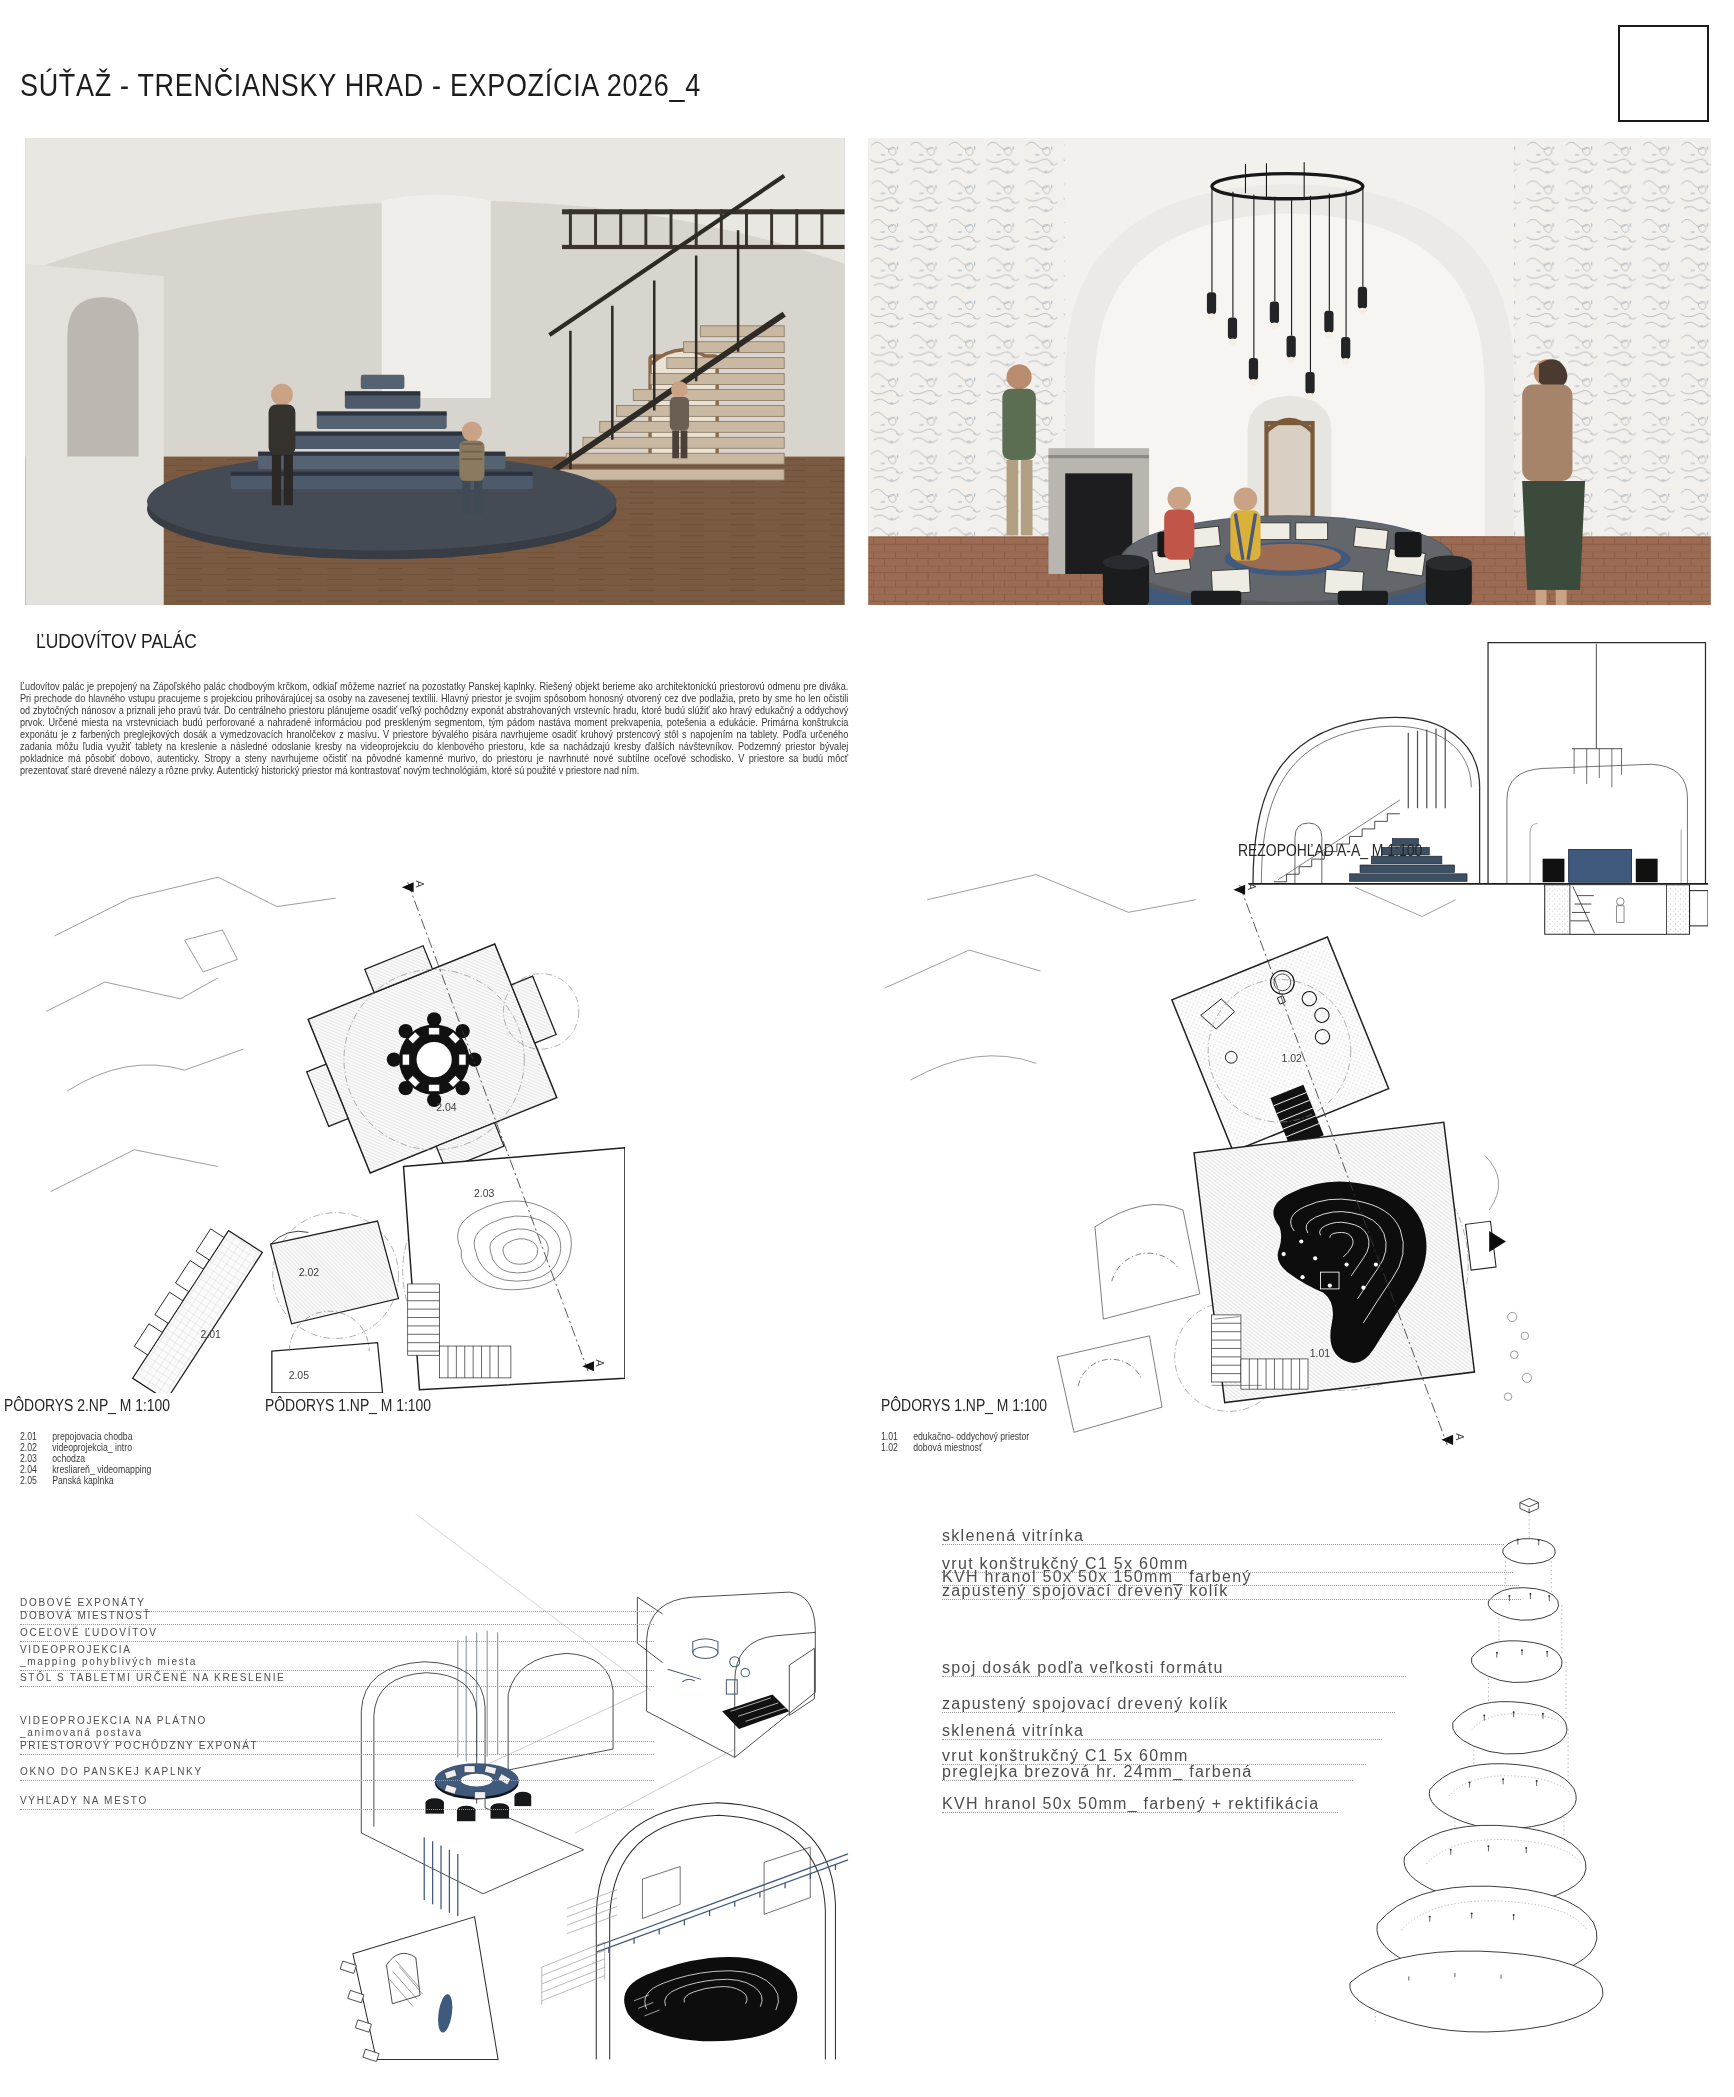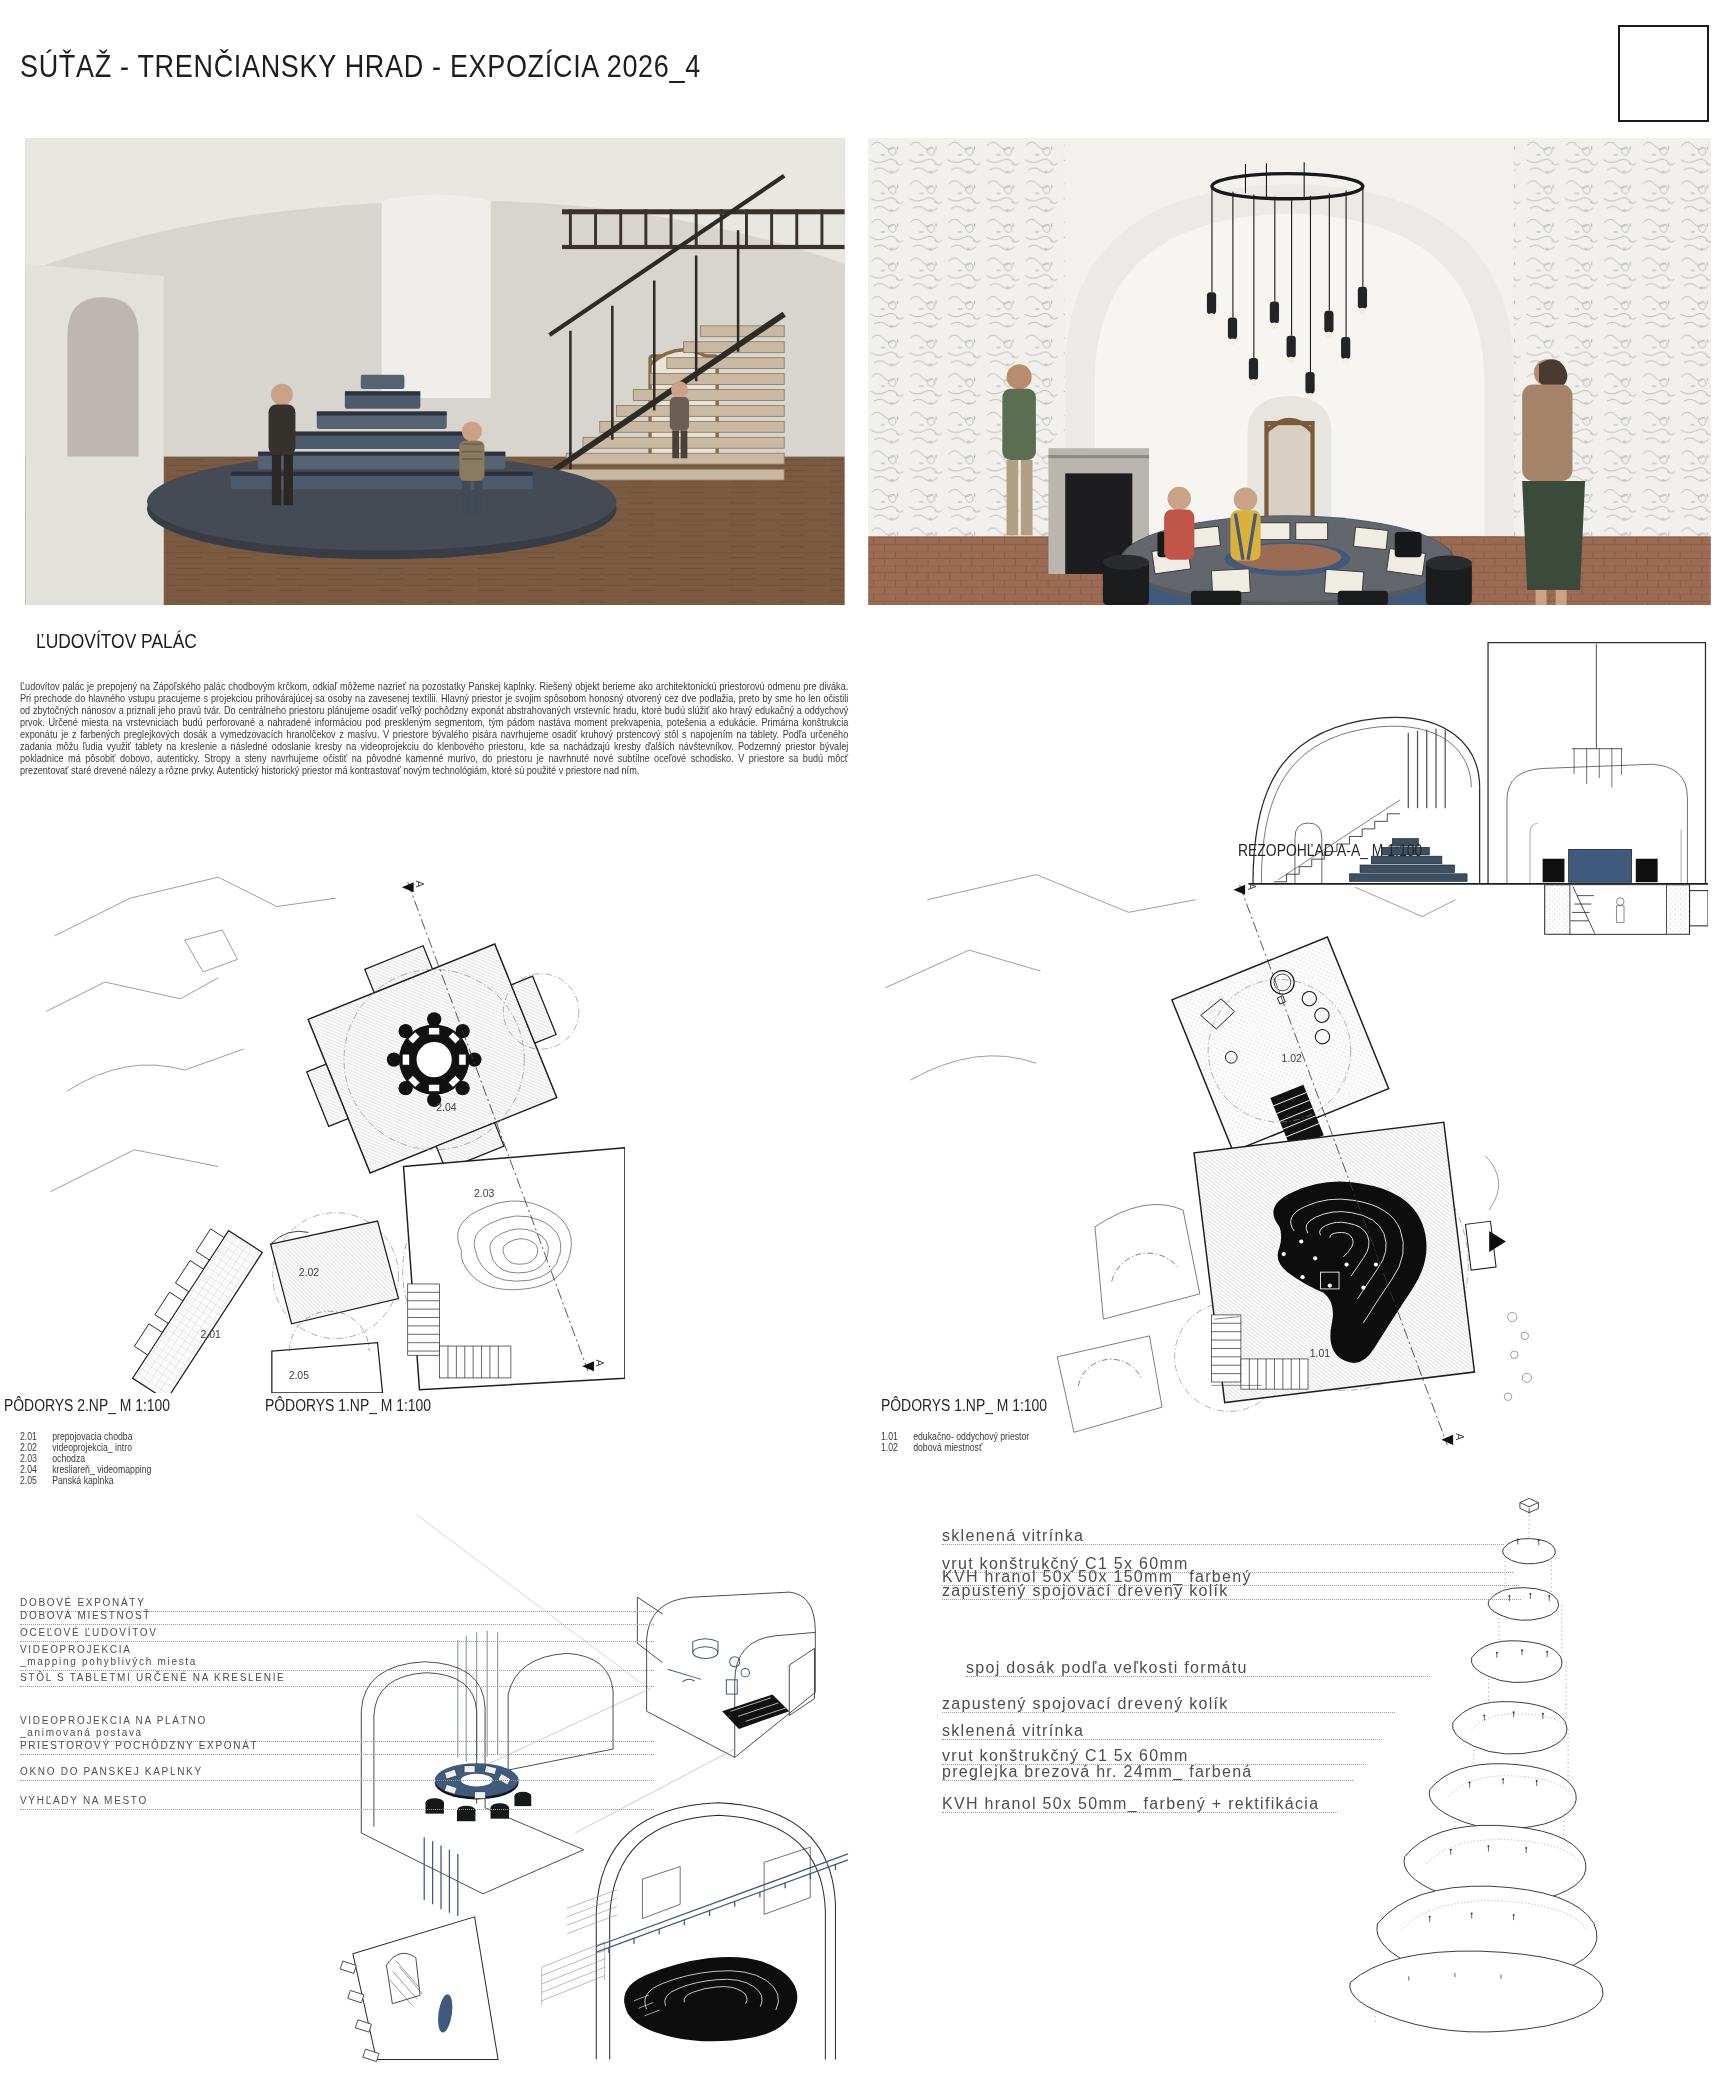--- a/index.html
+++ b/index.html
@@ -1,19 +1,19 @@
 <!DOCTYPE html>
 <html style="font-size:6.7px"><head>
 <meta charset="utf-8">
 <style>
   html,body{margin:0;padding:0;background:#ffffff;}
   body{width:1734px;height:2478px;position:relative;font-family:"Liberation Sans",sans-serif;color:#222;}
   .abs{position:absolute;}
   .cond{display:inline-block;transform:scaleX(0.87);transform-origin:0 0;white-space:nowrap;}
-  .title{font-size:31px;letter-spacing:0.8px;color:#1d1d1d;font-weight:400;}
+  .title{font-size:31px;letter-spacing:0.8px;color:#1d1d1d;font-weight:400;margin-top:19px;}
   .h2{font-size:20px;color:#1d1d1d;font-weight:400;margin-left:16px;}
   .para{width:971px;transform:scaleX(0.853);transform-origin:0 0;font-size:10.7px;line-height:12px;color:#3a3a3a;text-align:justify;}
   .cap{font-size:16px;color:#262626;}
   .legend{font-size:10px;color:#3a3a3a;transform:scaleX(0.87);transform-origin:0 0;}
   .lrow{height:11px;white-space:nowrap;}
   .lcode{display:inline-block;width:37px;}
   .axoLabel{position:absolute;left:20px;width:634px;border-bottom:1.3px dotted #9a9a9a;
     font-size:10px;letter-spacing:1.7px;color:#4d4d4d;padding-bottom:2.1px;line-height:11.7px;white-space:nowrap;}
   .dLabel{position:absolute;left:942px;border-bottom:1.3px dotted #9a9a9a;
     font-size:16px;letter-spacing:1.3px;color:#4d4d4d;padding-bottom:2.1px;line-height:11.7px;white-space:nowrap;}
@@ -678,19 +678,19 @@
         <circle cx="660" cy="1010" r="2.4"></circle>
         <circle cx="760" cy="1014" r="2.4"></circle>
   </g>
 </svg>
 </div>
 
 <div class="dLabel" style="top:1530px;width:562px;">sklenená vitrínka</div>
 <div class="dLabel" style="top:1558px;width:571px;">vrut konštrukčný C1 5x 60mm</div>
 <div class="dLabel" style="top:1571px;width:577px;">KVH hranol 50x 50x 150mm_ farbený</div>
 <div class="dLabel" style="top:1585px;width:579px;">zapustený spojovací drevený kolík</div>
-<div class="dLabel" style="top:1662px;width:464px;margin-left:24px;">spoj dosák podľa veľkosti formátu</div>
+<div class="dLabel" style="top:1662px;width:464px;">spoj dosák podľa veľkosti formátu</div>
 <div class="dLabel" style="top:1698px;width:453px;">zapustený spojovací drevený kolík</div>
 <div class="dLabel" style="top:1725px;width:440px;">sklenená vitrínka</div>
 <div class="dLabel" style="top:1750px;width:424px;">vrut konštrukčný C1 5x 60mm</div>
 <div class="dLabel" style="top:1766px;width:411px;">preglejka brezová hr. 24mm_ farbená</div>
 <div class="dLabel" style="top:1798px;width:396px;">KVH hranol 50x 50mm_ farbený + rektifikácia</div>
 
 
 </body></html>

